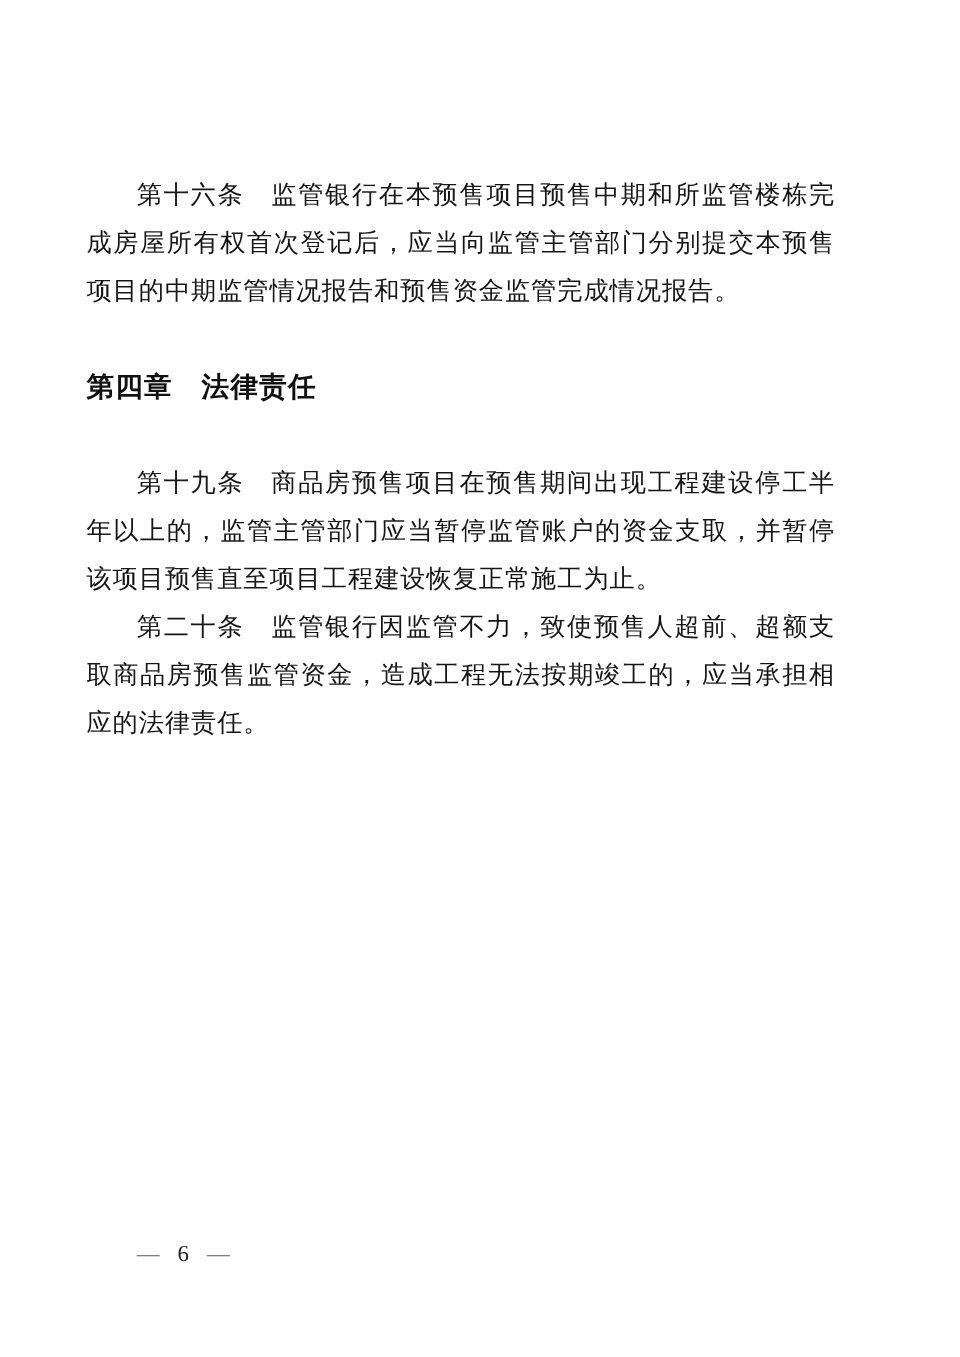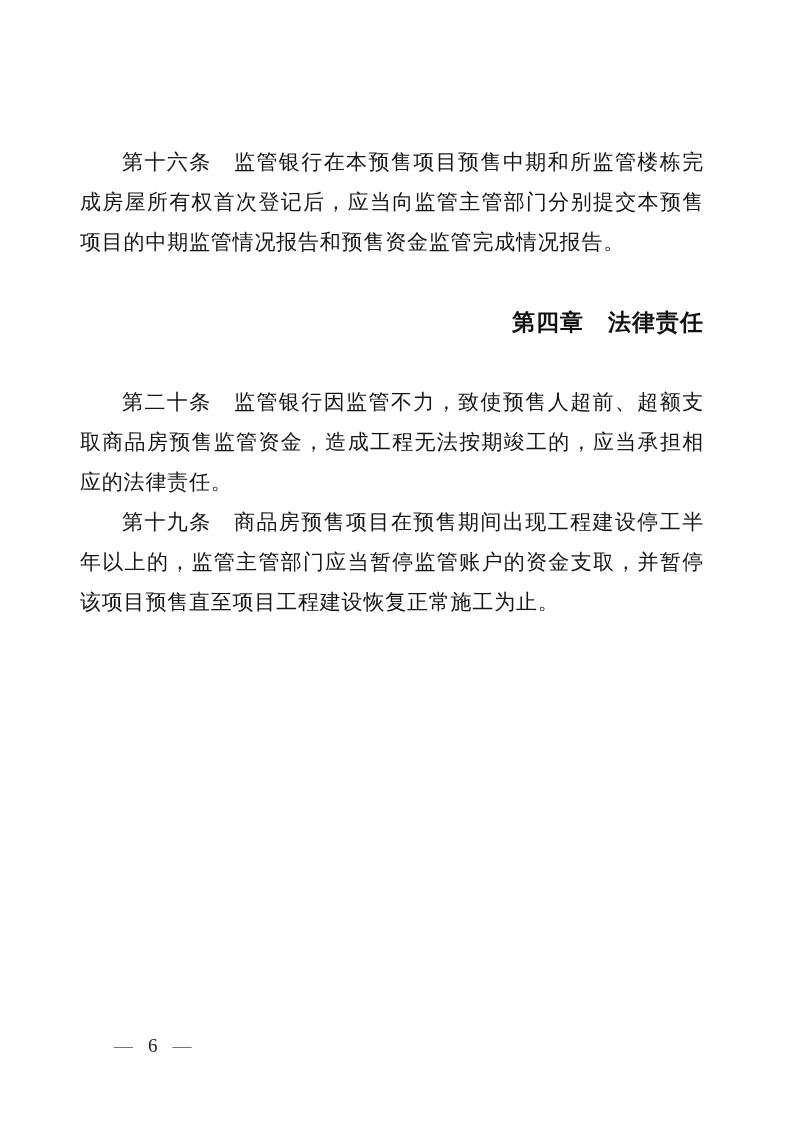--- a/index.html
+++ b/index.html
@@ -9,39 +9,39 @@
     width: 800px;
     height: 1131px;
     margin: 0 auto;
     background: #ffffff;
     overflow: hidden;
     font-family: "Liberation Serif", "DejaVu Serif", serif;
     color: #151515;
   }
   .content {
     position: absolute;
-    left: 80px;
+    left: 72px;
     top: 142px;
     width: 624px;
   }
   .para {
     font-size: 21px;
     line-height: 40px;
     letter-spacing: 0.8px;
     text-align: justify;
     text-justify: inter-ideograph;
     text-indent: 2em;
   }
   .chapter-heading {
     font-family: "Liberation Sans", "DejaVu Sans", sans-serif;
     font-weight: bold;
     font-size: 23px;
     line-height: 40px;
     letter-spacing: 1px;
-    text-align: right;
+    text-align: left;
     text-indent: 0;
     margin: 40px 0;
     color: #111111;
   }
   .footer {
     position: absolute;
     left: 114px;
     top: 1033px;
     font-size: 19px;
     line-height: 26px;
@@ -50,19 +50,19 @@
   .footer .dash { color: #6e6e6e; }
   .footer .pagenum { color: #222222; margin: 0 15px; }
 </style>
 </head>
 <body>
 
 <div class="page">
   <div class="content">
     <p class="para">第十六条　监管银行在本预售项目预售中期和所监管楼栋完成房屋所有权首次登记后，应当向监管主管部门分别提交本预售项目的中期监管情况报告和预售资金监管完成情况报告。</p>
     <h2 class="chapter-heading">第四章　法律责任</h2>
+    <p class="para">第十九条　商品房预售项目在预售期间出现工程建设停工半年以上的，监管主管部门应当暂停监管账户的资金支取，并暂停该项目预售直至项目工程建设恢复正常施工为止。</p>
     <p class="para">第二十条　监管银行因监管不力，致使预售人超前、超额支取商品房预售监管资金，造成工程无法按期竣工的，应当承担相应的法律责任。</p>
-    <p class="para">第十九条　商品房预售项目在预售期间出现工程建设停工半年以上的，监管主管部门应当暂停监管账户的资金支取，并暂停该项目预售直至项目工程建设恢复正常施工为止。</p>
   </div>
   <div class="footer">
     <span class="dash">—</span><span class="pagenum">6</span><span class="dash">—</span>
   </div>
 </div>
 
 </body></html>

